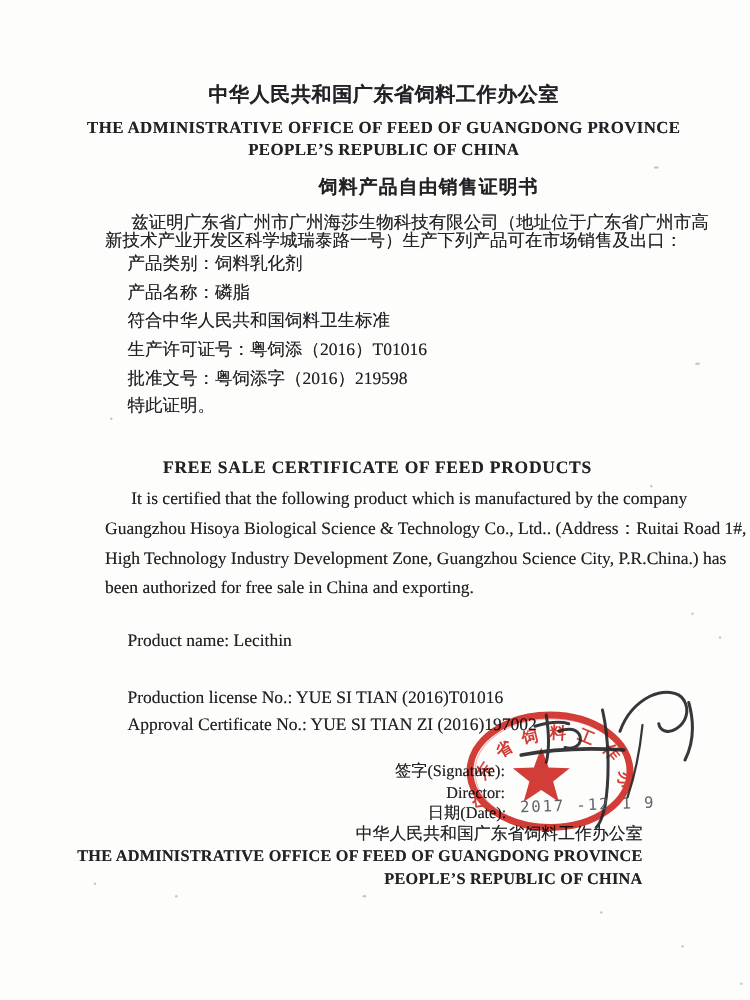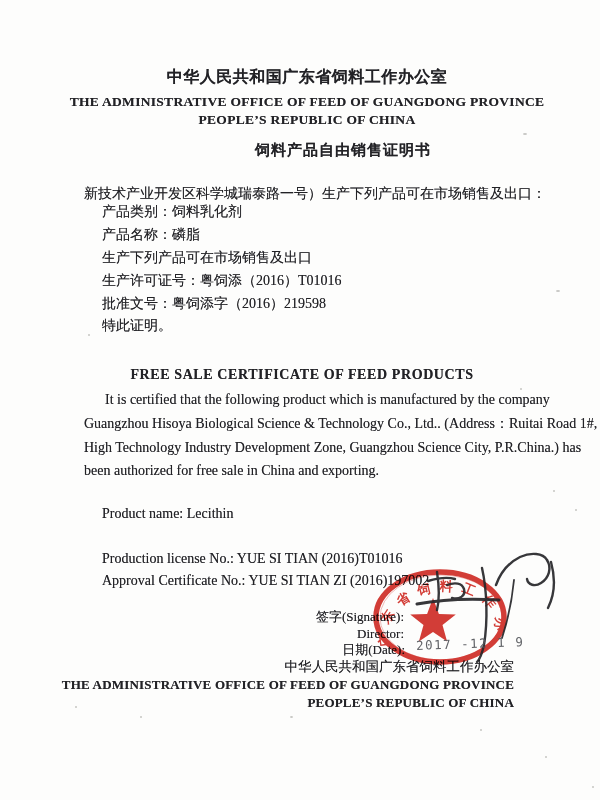--- a/index.html
+++ b/index.html
@@ -47,25 +47,26 @@
 </head>
 <body>
 
 <div class="page">
 
   <div class="line center b title-cn" style="top:69px">中华人民共和国广东省饲料工作办公室</div>
   <div class="line center b title-en" style="top:94px">THE ADMINISTRATIVE OFFICE OF FEED OF GUANGDONG PROVINCE</div>
   <div class="line center b title-en" style="top:112px">PEOPLE’S REPUBLIC OF CHINA</div>
   <div class="line center b subtitle-cn" style="top:143px">饲料产品自由销售证明书</div>
 
+  <div class="line" style="top:171px;left:105px">兹证明广东省广州市广州海莎生物科技有限公司（地址位于广东省广州市高</div>
   <div class="line" style="top:204px;left:102px">产品类别：饲料乳化剂</div>
 
   <div class="line" style="top:186px;left:84px">新技术产业开发区科学城瑞泰路一号）生产下列产品可在市场销售及出口：</div>
   <div class="line" style="top:227px;left:102px">产品名称：磷脂</div>
-  <div class="line" style="top:250px;left:102px">生产下列产品可在市场销售及出口</div>
+  <div class="line" style="top:250px;left:102px">符合中华人民共和国饲料卫生标准</div>
   <div class="line" style="top:273px;left:102px">生产许可证号：粤饲添（2016）T01016</div>
   <div class="line" style="top:296px;left:102px">批准文号：粤饲添字（2016）219598</div>
   <div class="line" style="top:318px;left:102px">特此证明。</div>
 
   <div class="line center b en-heading" style="top:367px;padding-left:4px">FREE SALE CERTIFICATE OF FEED PRODUCTS</div>
 
   <div class="line" style="top:392px;left:105px">It is certified that the following product which is manufactured by the company</div>
   <div class="line" style="top:416px;left:84px">Guangzhou Hisoya Biological Science &amp; Technology Co., Ltd.. (Address：Ruitai Road 1#,</div>
   <div class="line" style="top:440px;left:84px">High Technology Industry Development Zone, Guangzhou Science City, P.R.China.) has</div>
   <div class="line" style="top:463px;left:84px">been authorized for free sale in China and exporting.</div>

